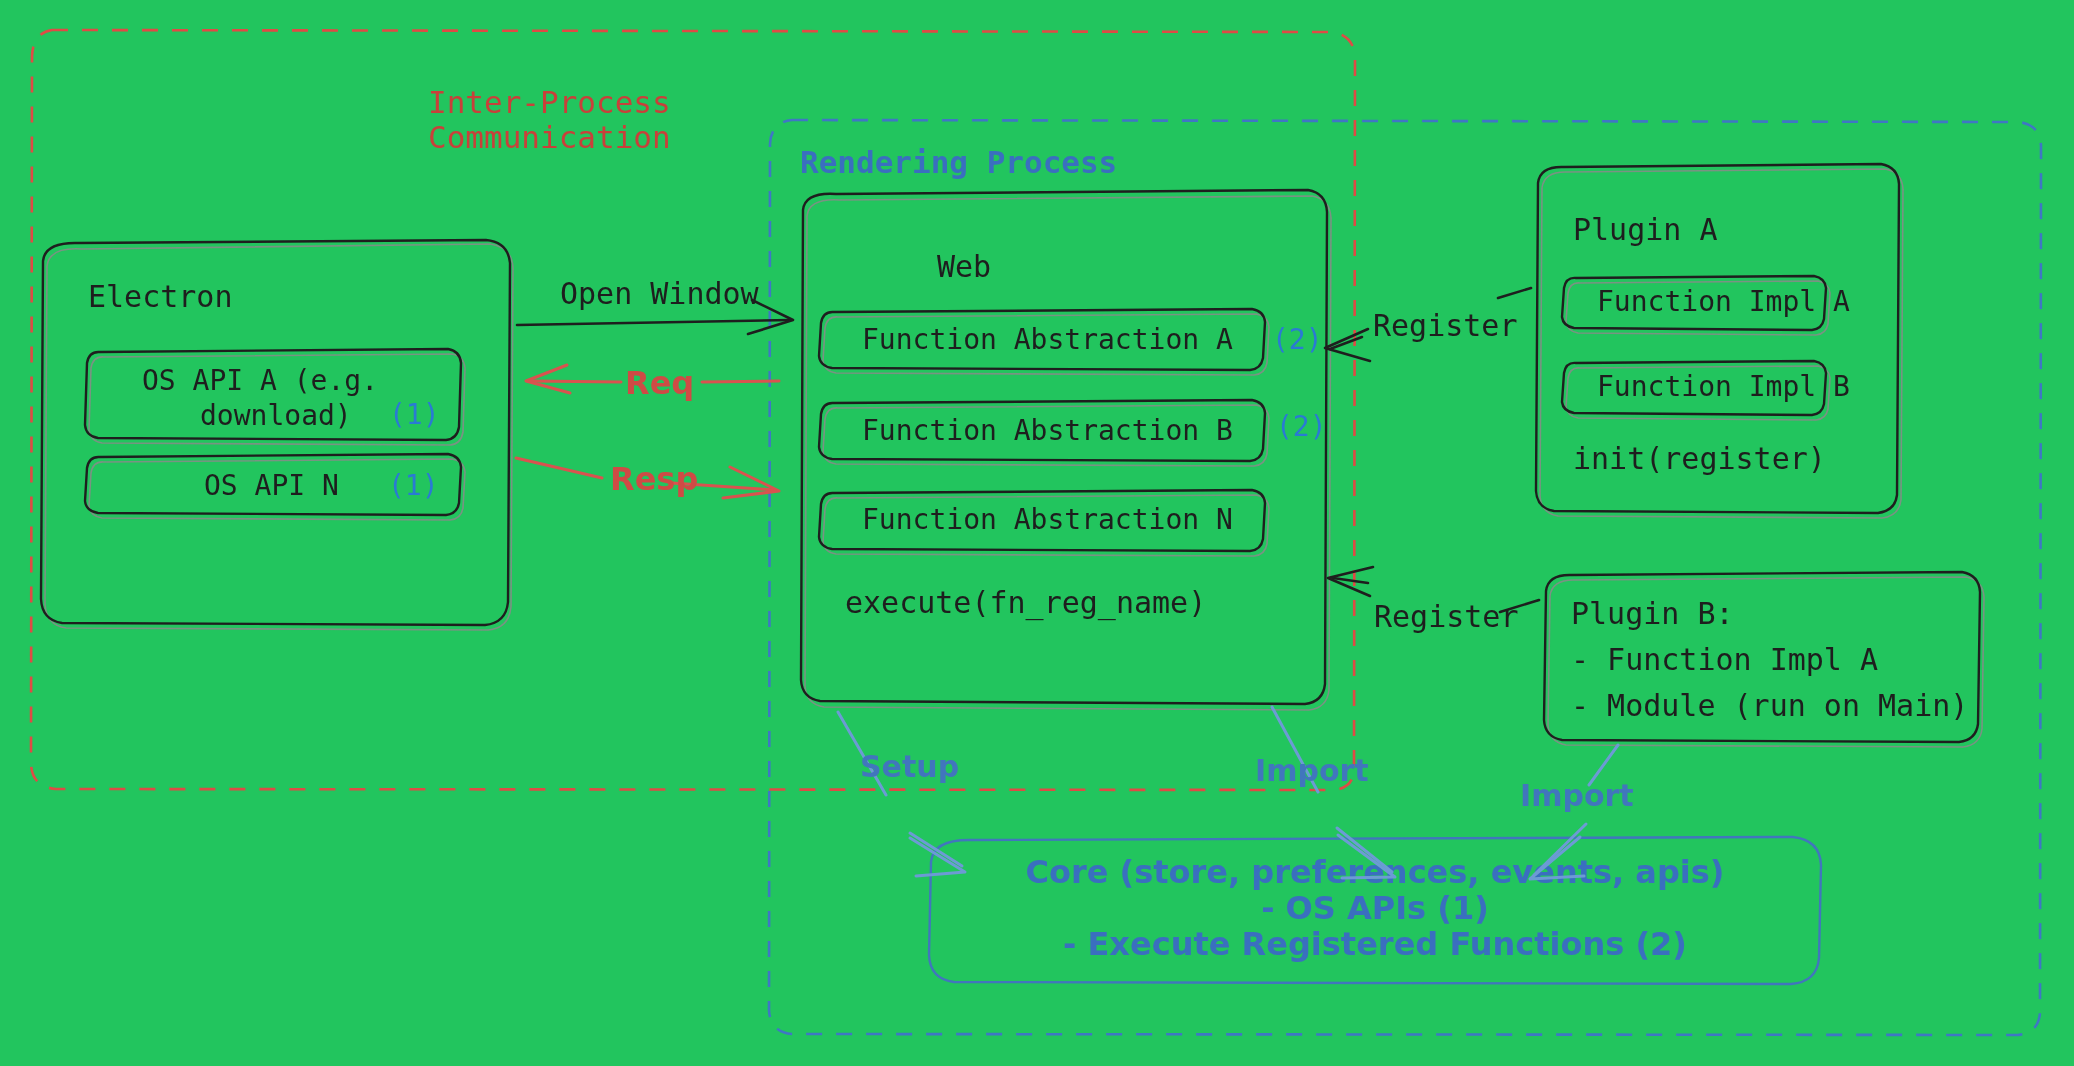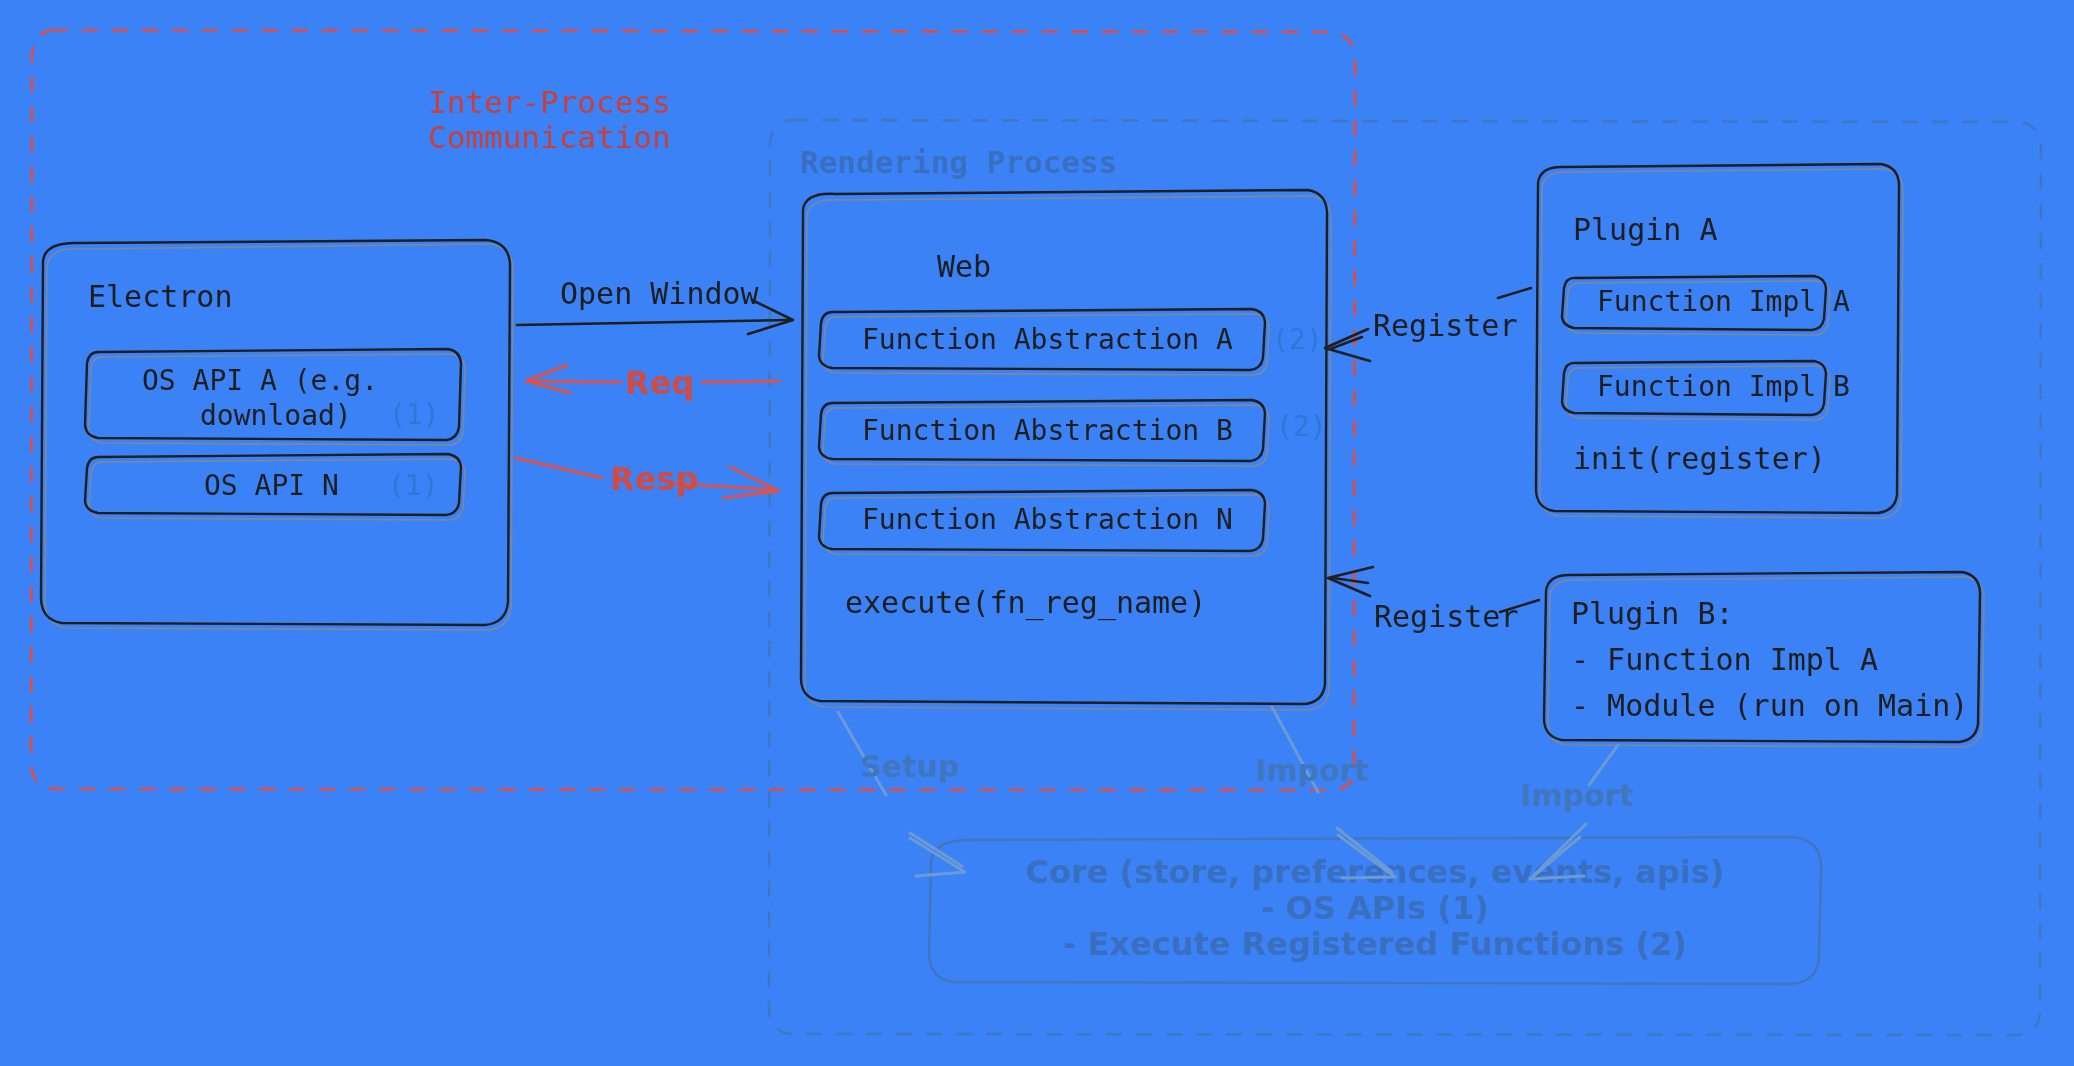--- a/index.html
+++ b/index.html
@@ -7,21 +7,21 @@
     padding: 0;
     background: #ffffff;
   }
   body {
     font-family: "DejaVu Sans Mono", monospace;
   }
   #canvas {
     position: relative;
     width: 2074px;
     height: 1066px;
-    background: #3b82f6;
+    background: #22c55e;
     overflow: hidden;
   }
   svg#diagram {
     position: absolute;
     top: 0;
     left: 0;
     width: 2074px;
     height: 1066px;
   }
   .mono {

